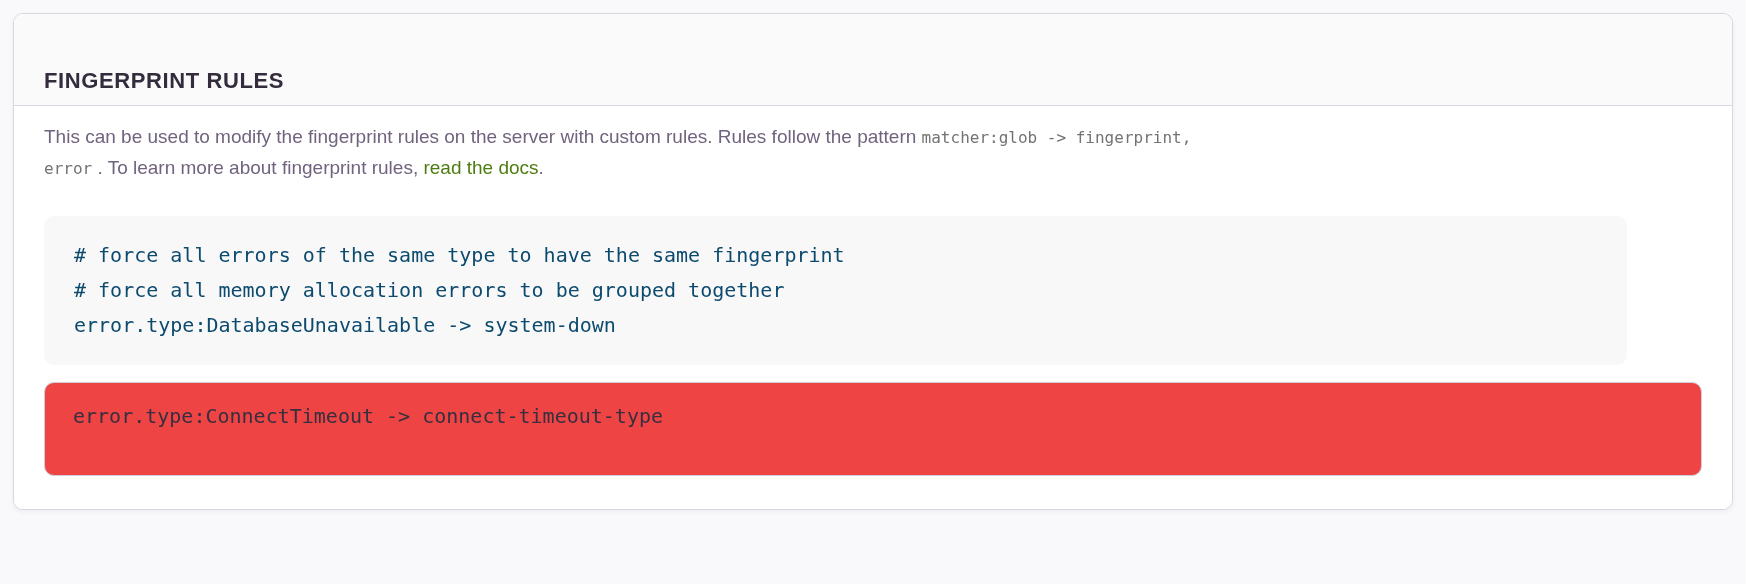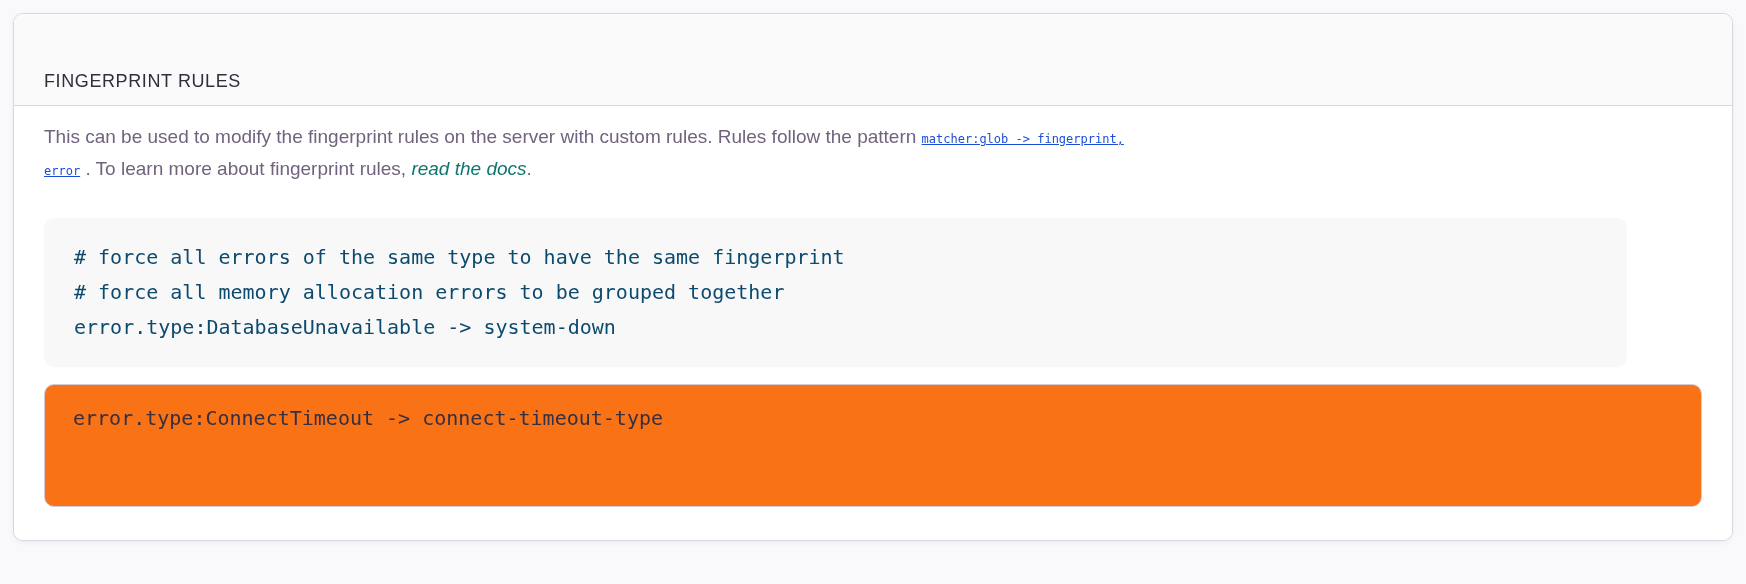--- a/index.html
+++ b/index.html
@@ -24,22 +24,22 @@
   .panel-header {
     display: flex;
     align-items: center;
     height: 92px;
     padding: 0 30px;
     background: #fafafb;
     border-bottom: 1px solid #d9d6df;
   }
 
   .panel-header h2 {
-    font-size: 18px;
-    font-weight: 400;
+    font-size: 22px;
+    font-weight: 700;
     letter-spacing: 0.6px;
     color: #342c3d;
     text-transform: uppercase;
     margin-top: 43px;
   }
 
   .panel-body {
     padding: 16px 30px 33px 30px;
     background: #ffffff;
   }
@@ -48,50 +48,48 @@
     font-size: 19px;
     line-height: 30px;
     color: #71637e;
     margin: 0 0 32px 0;
   }
 
   .desc-line { display: block; }
 
   .inline-code {
     font-family: "DejaVu Sans Mono", "Liberation Mono", monospace;
-    font-size: 12px;
-    color: #1d4ed8;
-    text-decoration: underline;
+    font-size: 16px;
+    color: #737373;
   }
 
   .docs-link {
-    color: #0f766e;
+    color: #4d7c0f;
     text-decoration: none;
     cursor: pointer;
-    font-style: italic;
   }
 
   .code-example {
     background: #f8f8f9;
     border-radius: 10px;
     padding: 22px 30px;
     margin: 0 75px 17px 0;
     font-family: "DejaVu Sans Mono", "Liberation Mono", monospace;
     font-size: 20px;
     line-height: 35px;
     color: #0c4a6e;
     white-space: pre;
     overflow: hidden;
   }
 
   .rules-textarea {
     display: block;
     width: 100%;
-    height: 123px;
-    background: #f97316;
+    height: 94px;
+    background: #ef4444;
     border: 1px solid #d1cdd9;
     border-radius: 10px;
     padding: 18px 28px;
     font-family: "DejaVu Sans Mono", "Liberation Mono", monospace;
     font-size: 20px;
     line-height: 30px;
     color: #362f40;
     resize: none;
     outline: none;
     white-space: pre;

